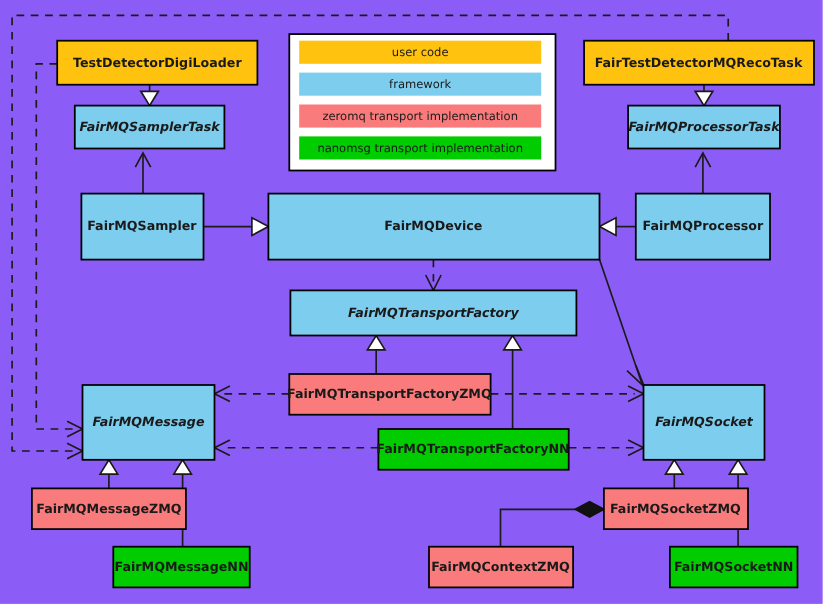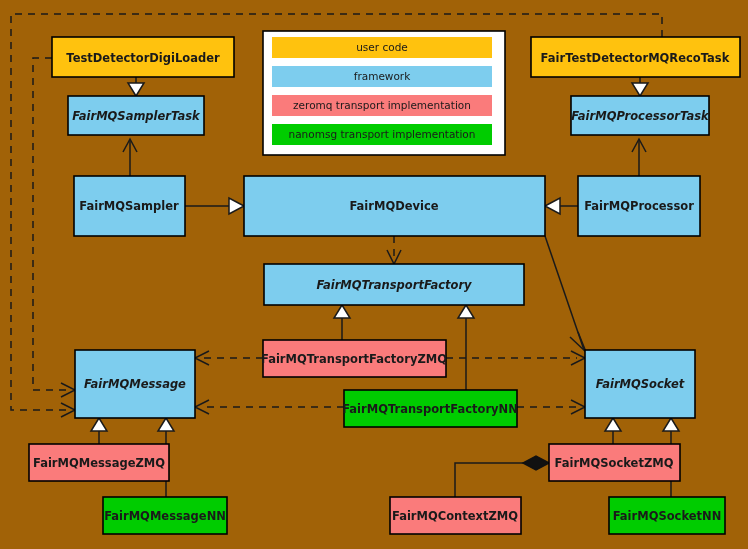--- a/index.html
+++ b/index.html
@@ -10,21 +10,21 @@
   body {
     width: 748px;
     height: 549px;
     overflow: hidden;
     font-family: "DejaVu Sans", "Liberation Sans", sans-serif;
   }
   #diagram-root {
     position: relative;
     width: 748px;
     height: 549px;
-    background: #a16207;
+    background: #8b5cf6;
   }
   svg#diagram-svg {
     position: absolute;
     top: 0;
     left: 0;
     width: 748px;
     height: 549px;
     display: block;
   }
   .node-rect {

